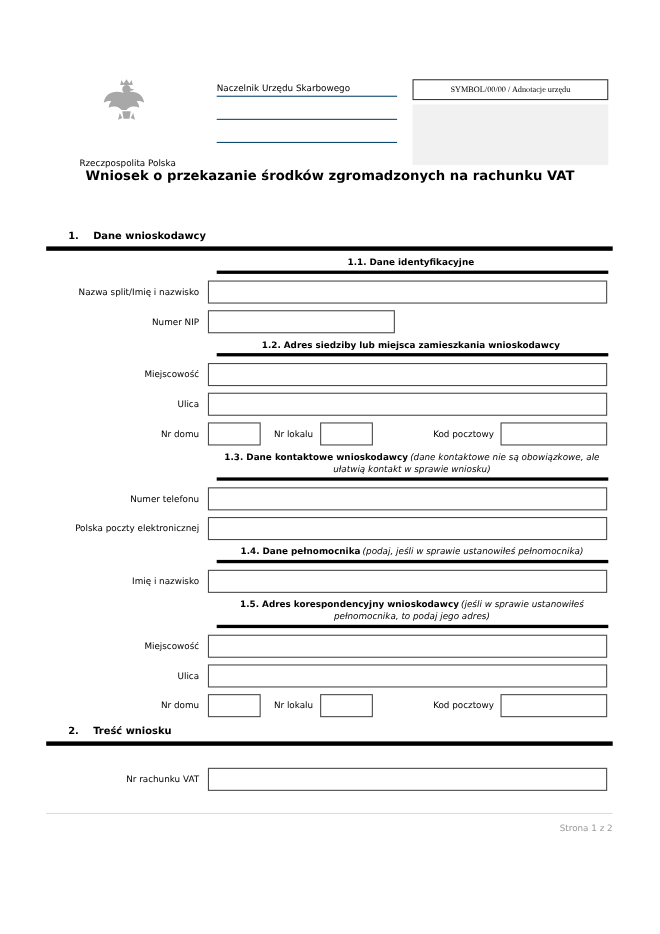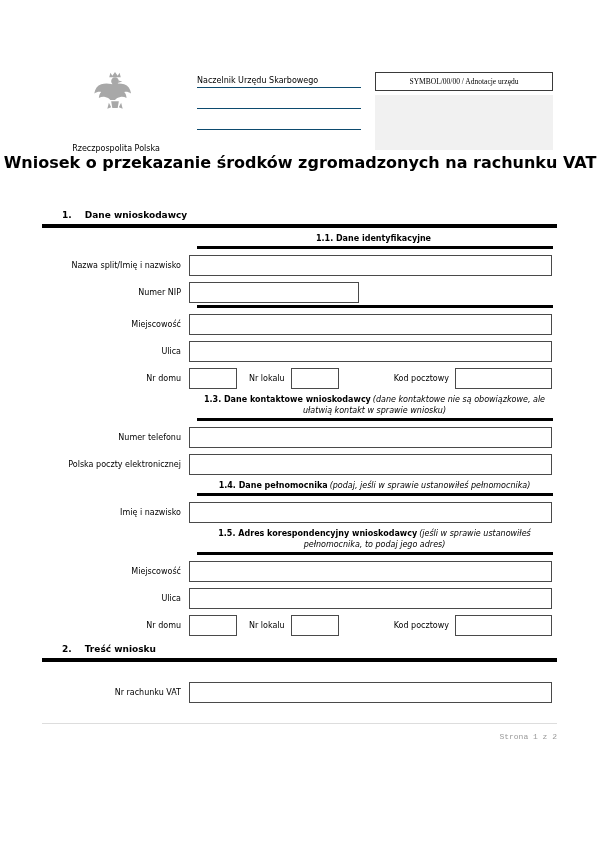--- a/index.html
+++ b/index.html
@@ -13,21 +13,21 @@
   .office-block { position: absolute; left: 197px; top: 74px; width: 164px; }
   .office-line { border-bottom: 1px solid #0c4a6e; height: 18px; font-size: 8px;
                  display: flex; align-items: flex-end; padding-bottom: 2px; }
   .office-line.first { height: 14px; }
   .office-line.blank { height: 21px; }
   .symbol-box { position: absolute; left: 375px; top: 72px; width: 178px; height: 19px;
                 border: 1px solid #3a3a3a; font-size: 7.5px; display: flex;
                 align-items: center; justify-content: center; text-align: center; font-family: Liberation Serif, serif; }
   .annotation-area { position: absolute; left: 375px; top: 95px; width: 178px; height: 55px; background: #f1f1f1; }
 
-  .title { position: absolute; left: 0; width: 600px; text-align: center; font-weight: bold; font-size: 16px; }
+  .title { position: absolute; left: 0; width: 600px; text-align: center; font-weight: bold; font-size: 12px; }
   .title.t1 { top: 153px; }
   .title.t2 { top: 181px; }
 
   
   .form { position: absolute; left: 42px; top: 206px; width: 515px; }
   .sec-head { display: flex; gap: 13px; margin: 4px 0 0 20px; font-size: 9px; font-weight: bold; line-height: 11px; }
   .rule-full { height: 4px; background: #000; margin-top: 3px; }
   .subsec { margin-left: 155px; width: 355px; text-align: center; font-size: 8px; line-height: 11px; margin-top: 5px; }
   .subsec .b { font-weight: bold; }
   .subsec .i { font-style: italic; margin-left: 2px; }
@@ -38,21 +38,21 @@
   .inp { flex: 1; height: 21px; border: 1px solid #4a4a4a; background: #fff; font-size: 9px;
          padding: 0 4px; border-radius: 0; outline: none; min-width: 0; }
   .inp.short { flex: none; width: 170px; }
   .inp.small { flex: none; width: 48px; }
   .inp.postal { flex: none; width: 97px; }
   .midlbl { font-size: 8px; margin-left: 12px; margin-right: 6px; white-space: nowrap; }
   .kodgrp { margin-left: auto; display: flex; align-items: center; }
 
   .gap-lg { height: 14px; }
   .footer-divider { height: 1px; background: #ddd; margin-top: 20px; }
-  .footer-text { margin-top: 8px; text-align: right; font-size: 8px; color: #9a9a9a; font-family: Liberation Mono, monospace; }
+  .footer-text { margin-top: 8px; text-align: right; font-size: 8px; color: #9a9a9a; }
 </style>
 </head>
 <body>
 
 <div class="page">
 
   <div class="emblem">
     <svg viewBox="0 0 60 64" width="46" height="54" aria-hidden="true">
       <g fill="#a8a8a8">
         <path d="M24 3 l2.5 4 L30 2 l3.5 5 L36 3 l1.5 6 h-15 z"></path>
@@ -92,20 +92,23 @@
 
     <div class="row">
       <div class="lbl">Nazwa split/Imię i nazwisko</div>
       <input class="inp" value="" style="">
     </div>
     <div class="row">
       <div class="lbl">Numer NIP</div>
       <input class="inp short" value="" style="">
     </div>
 
+    <div class="subsec">
+      <span class="b">1.2. Adres siedziby lub miejsca zamieszkania wnioskodawcy</span><span class="i"></span>
+    </div>
     <div class="subrule"></div>
 
     <div class="row">
       <div class="lbl">Miejscowość</div>
       <input class="inp" value="" style="">
     </div>
     <div class="row">
       <div class="lbl">Ulica</div>
       <input class="inp" value="" style="">
     </div>

